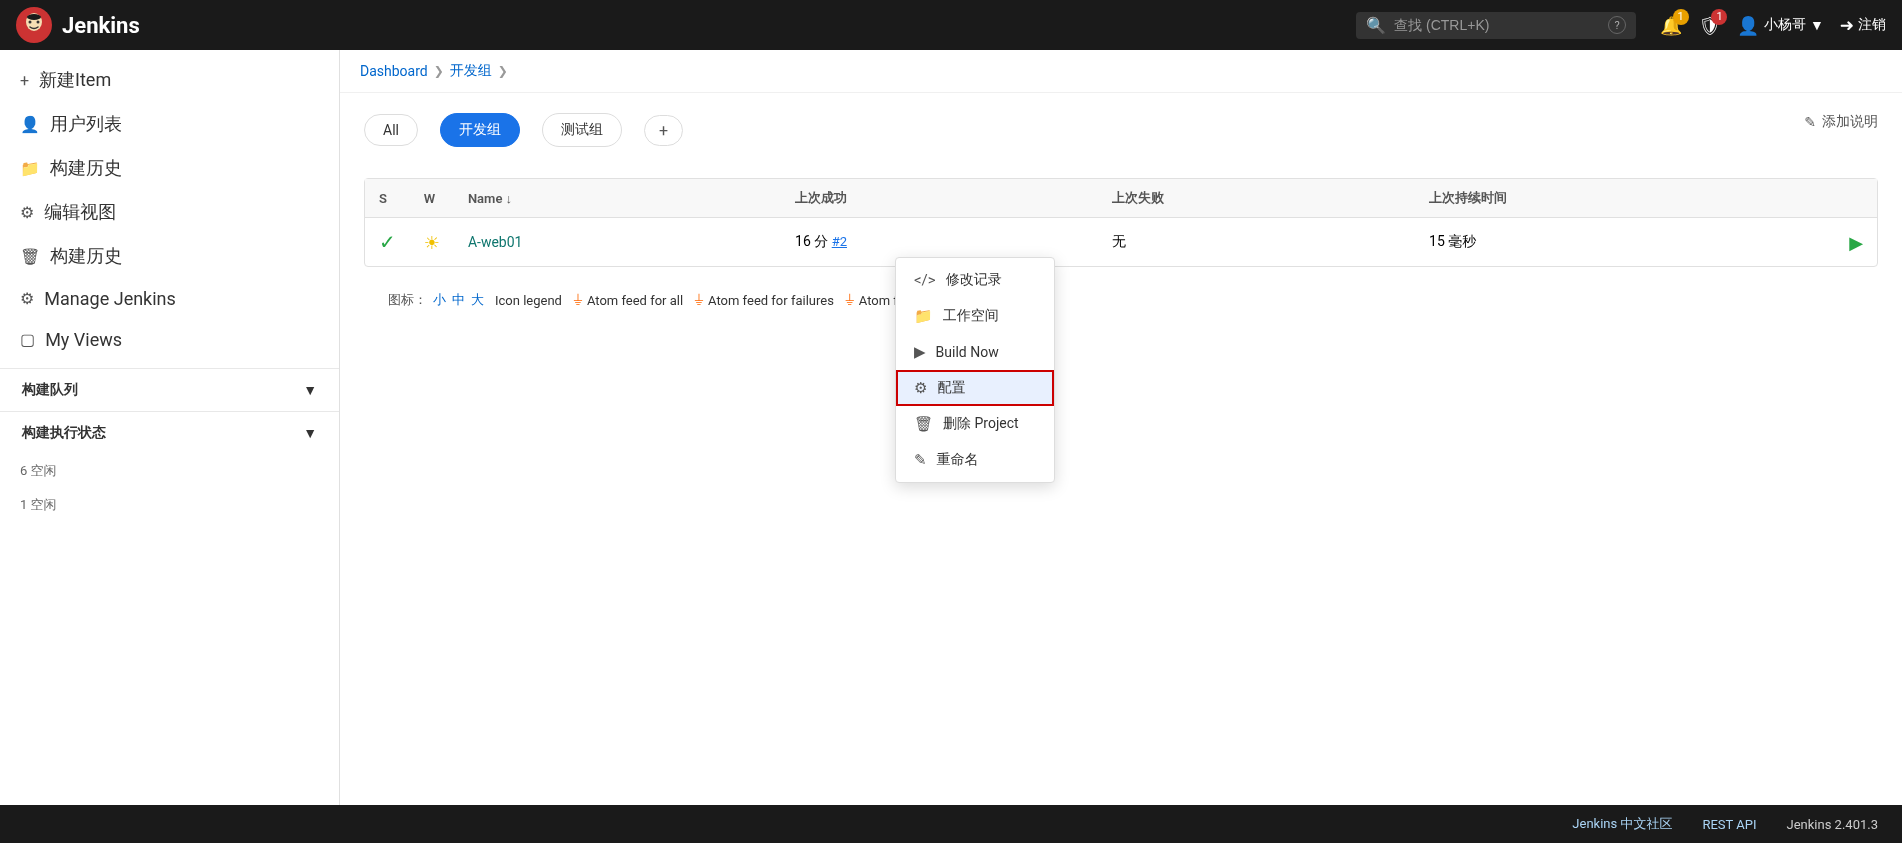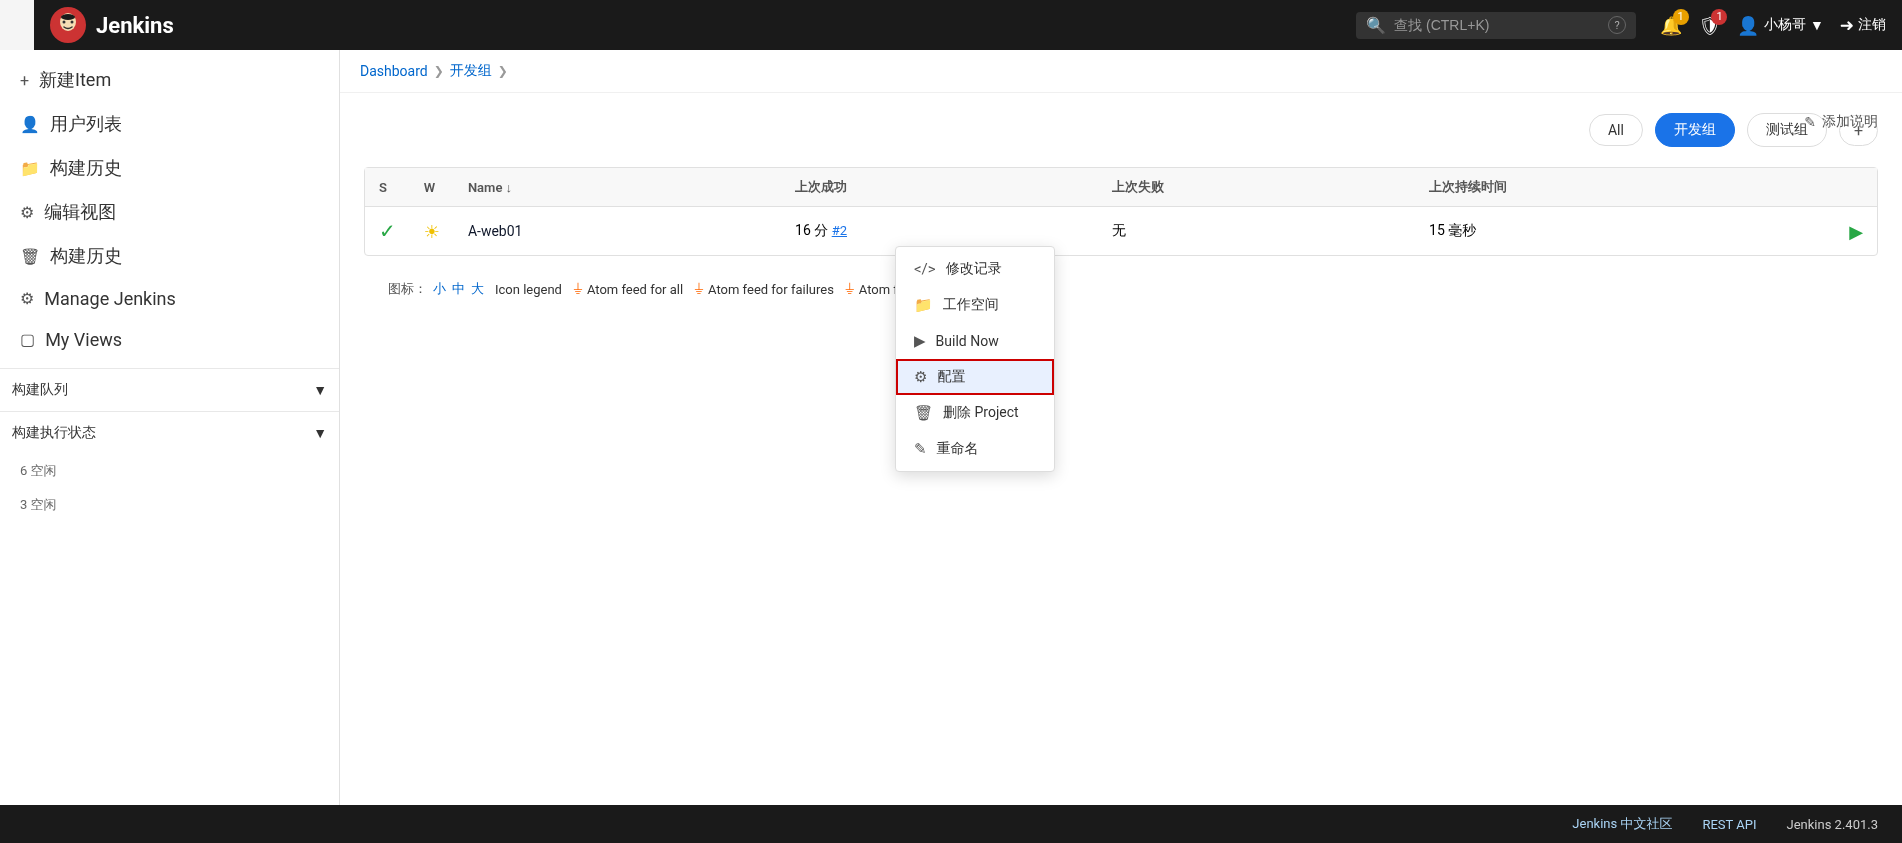--- a/index.html
+++ b/index.html
@@ -7,21 +7,20 @@
 
     
     .header {
       background: #1a1a1a;
       height: 50px;
       display: flex;
       align-items: center;
       padding: 0 16px;
       gap: 12px;
       position: relative;
-      margin-left: 34px;
     }
     .header-logo {
       display: flex;
       align-items: center;
       gap: 10px;
       color: white;
       font-size: 22px;
       font-weight: bold;
       text-decoration: none;
     }
@@ -132,23 +131,23 @@
     .sidebar-item span { font-size: 18px; }
     
     .sidebar-section {
       border-top: 1px solid #e8e8e8;
       padding: 0;
     }
     .sidebar-section-header {
       display: flex;
       align-items: center;
       justify-content: space-between;
-      padding: 12px 12px;
-      font-size: 14px;
-      font-weight: 400;
+      padding: 12px 22px;
+      font-size: 14px;
+      font-weight: 700;
       color: #333;
       cursor: pointer;
     }
     .sidebar-section-content {
       padding: 8px 20px;
       font-size: 13px;
       color: #666;
     }
 
     
@@ -175,23 +174,22 @@
     
     .content {
       padding: 20px 24px;
       position: relative;
     }
 
     
     .tabs {
       display: flex;
       align-items: center;
-      gap: 12px;
-      margin-bottom: 20px;
-      justify-content: flex-end;
+      gap: 22px;
+      margin-bottom: 31px;
     }
     .tab {
       padding: 7px 18px;
       border-radius: 20px;
       font-size: 14px;
       cursor: pointer;
       border: 1px solid #ddd;
       background: #fff;
       color: #333;
     }
@@ -230,21 +228,21 @@
     .table td {
       padding: 12px 14px;
       font-size: 14px;
       border-bottom: 1px solid #f0f0f0;
       vertical-align: middle;
     }
     .table tr:last-child td { border-bottom: none; }
 
     .status-ok { color: #28a745; font-size: 20px; }
     .status-sun { color: #f0c000; font-size: 18px; }
-    .link-blue { color: #0f172a; text-decoration: none; text-align: right; }
+    .link-blue { color: #0f766e; text-decoration: none; text-align: right; }
     .build-link { color: #1a73e8; font-size: 13px; }
 
     
     .footer-bar {
       display: flex;
       align-items: center;
       padding: 10px 24px;
       gap: 11px;
       font-size: 13px;
       color: #555;
@@ -444,21 +442,21 @@
         <span>▼</span>
       </div>
     </div>
 
     <div class="sidebar-section">
       <div class="sidebar-section-header">
         <span>构建执行状态</span>
         <span>▼</span>
       </div>
       <div class="executor-status">6 空闲</div>
-      <div class="executor-status">3 空闲</div>
+      <div class="executor-status">1 空闲</div>
     </div>
   </aside>
 
   <main class="main">
 
     <div class="breadcrumb">
       <a href="#">Dashboard</a>
       <span class="sep">❯</span>
       <a href="#">开发组</a>
       <span class="sep">❯</span>

